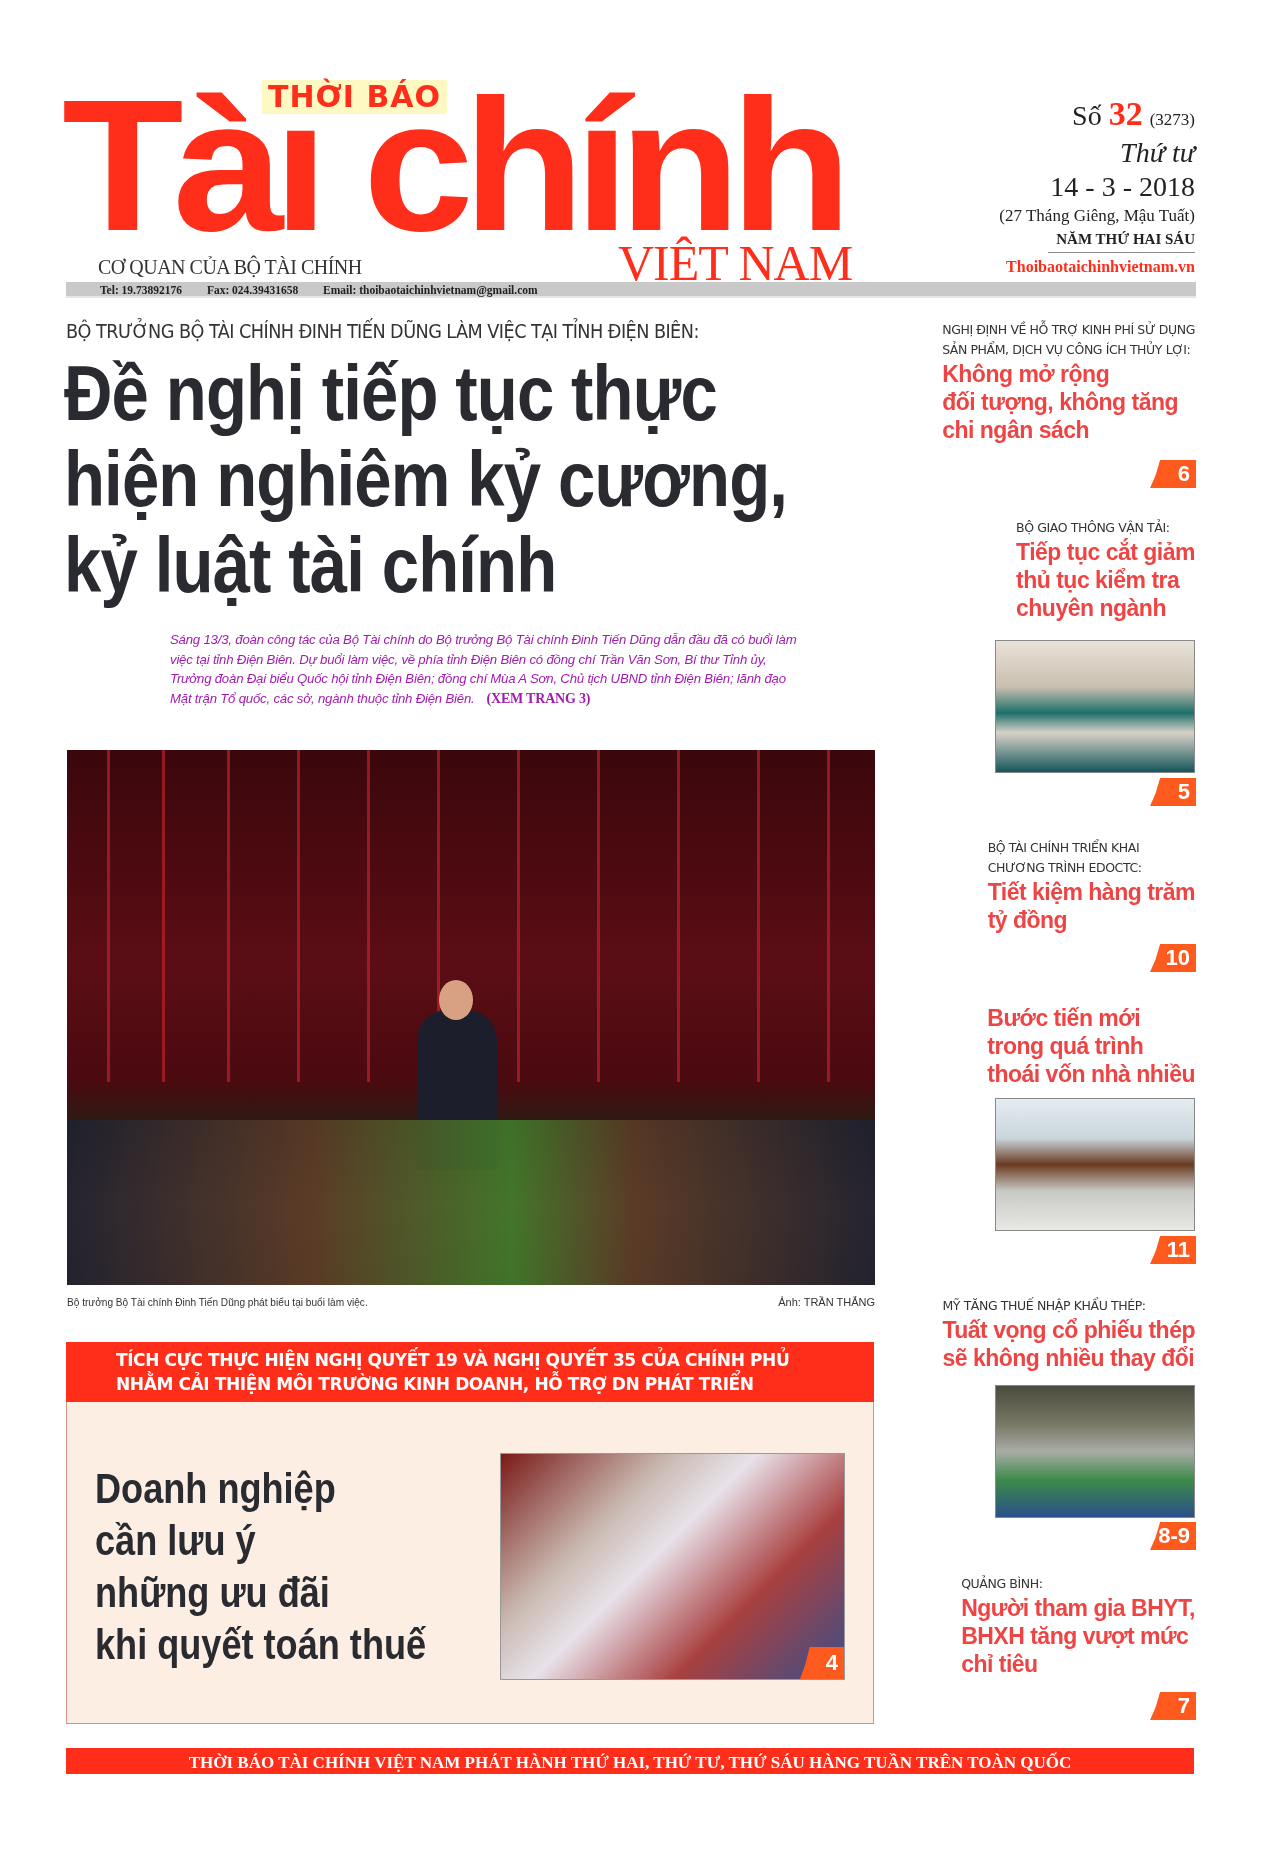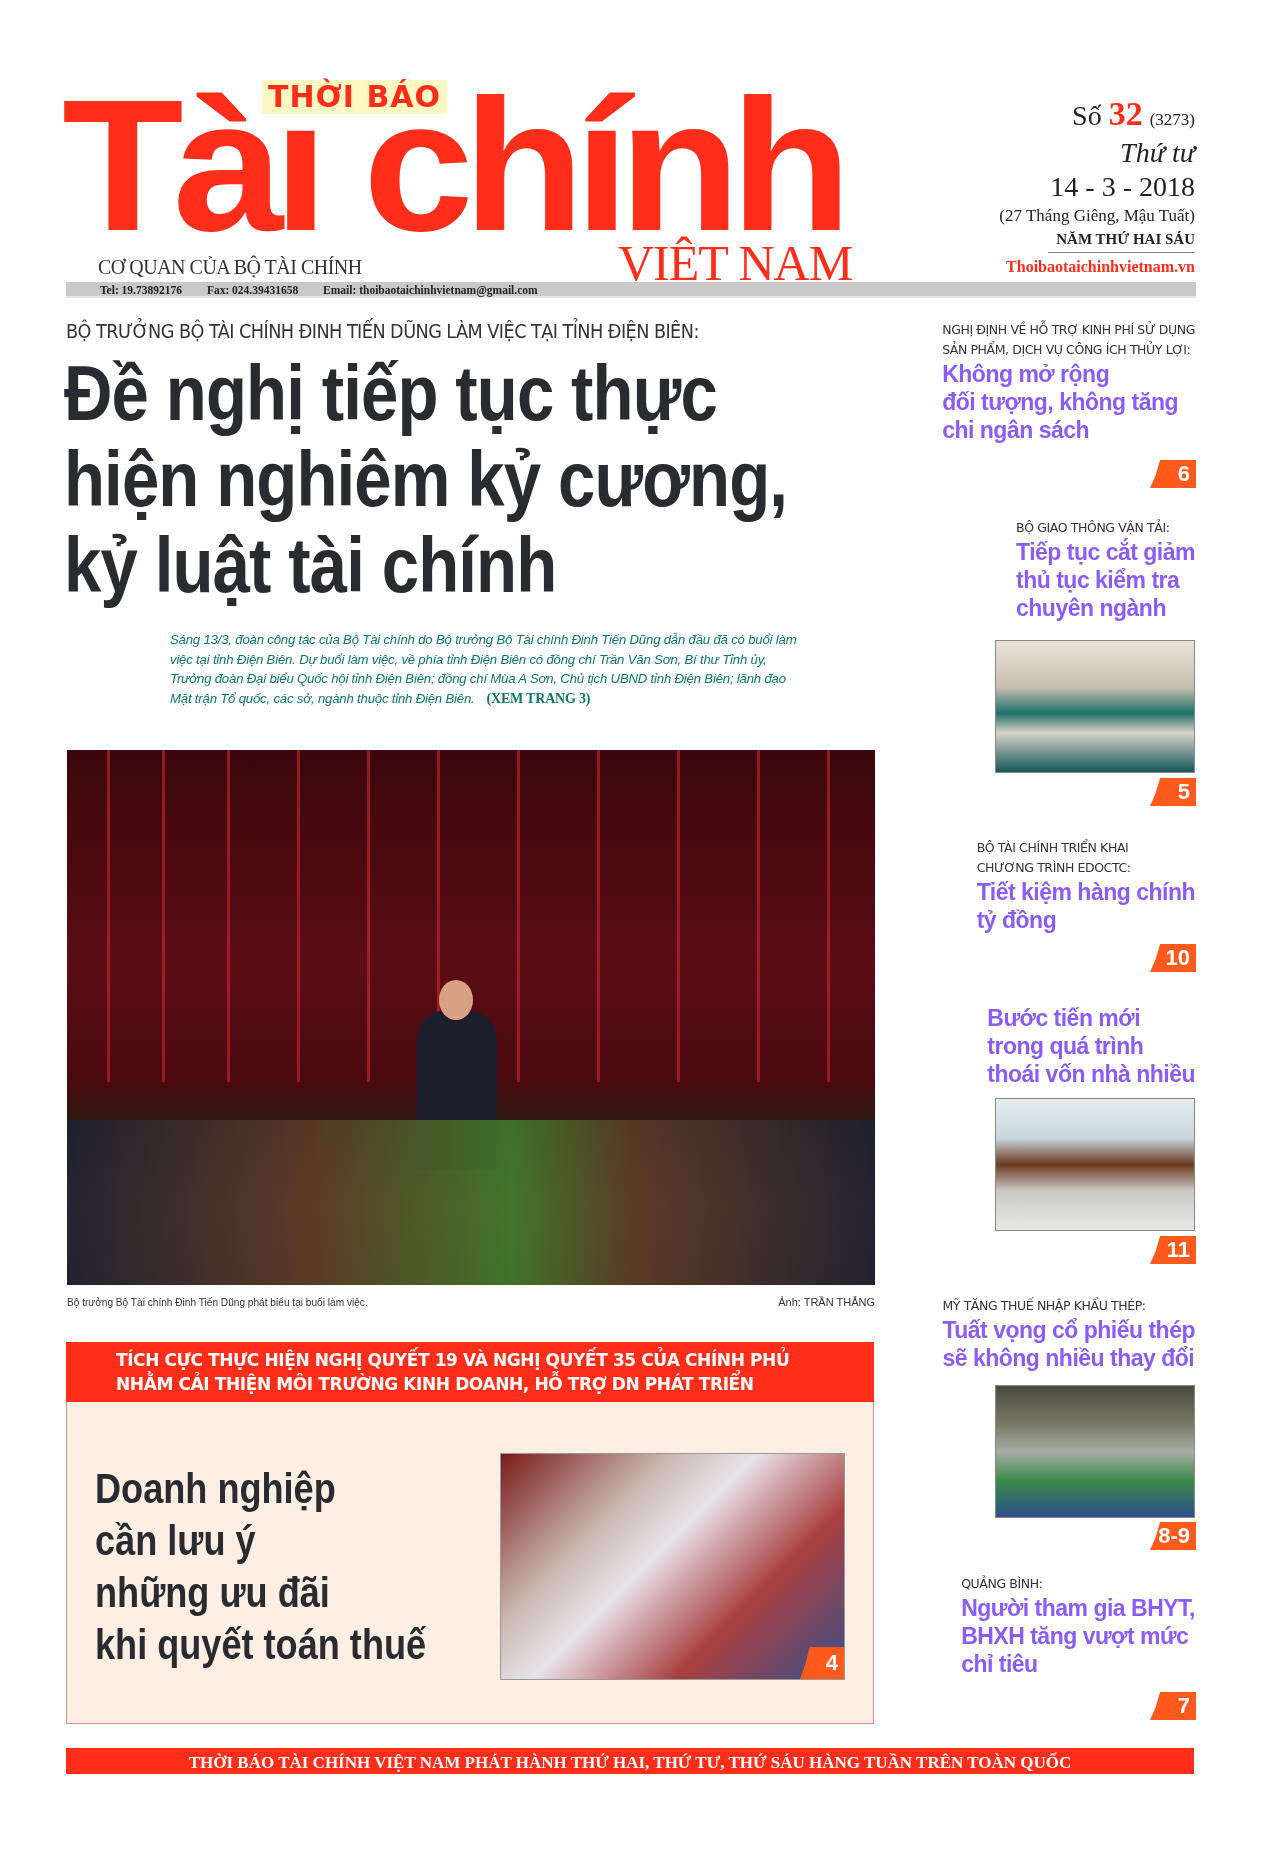--- a/index.html
+++ b/index.html
@@ -19,38 +19,38 @@
   #issue .num-line b{color:#ff2e1a;font-size:34px}
   #issue .num-line small{font-size:17px}
   #issue .day{font-style:italic;font-size:28px;line-height:34px}
   #issue .date{font-size:28px;line-height:34px}
   #issue .lunar{font-size:17px;line-height:24px}
   #issue .year{font-weight:bold;font-size:15px;line-height:22px;border-bottom:1px solid #888;padding-bottom:2px;display:inline-block;padding-left:8px}
   #issue .site{font-weight:bold;color:#ff2e1a;font-size:16px;line-height:28px}
   
   #kicker{left:66px;top:320px;font-family:"DejaVu Sans",sans-serif;font-size:19px;color:#333;letter-spacing:-0.6px;transform:scaleX(0.93);transform-origin:left;white-space:nowrap}
   #headline{left:64px;top:350px;width:900px;font-family:"Liberation Sans",sans-serif;font-weight:bold;font-size:78px;line-height:86px;color:#2a2b30;letter-spacing:-1px;transform:scaleX(0.86);transform-origin:left top}
-  #sapo{left:170px;top:630px;width:630px;font-family:"Liberation Sans",sans-serif;font-style:italic;font-size:13.2px;line-height:19.5px;color:#0f766e;letter-spacing:-0.2px}
+  #sapo{left:170px;top:630px;width:630px;font-family:"Liberation Sans",sans-serif;font-style:italic;font-size:13.2px;line-height:19.5px;color:#a21caf;letter-spacing:-0.2px}
   #sapo b{font-style:normal;font-family:"Liberation Serif",serif;font-weight:bold;font-size:14px;margin-left:12px}
   
   #photo{left:67px;top:750px;width:808px;height:535px;overflow:hidden;background:linear-gradient(180deg,#3a070c 0%,#5b0d14 40%,#4a0a10 62%,#2c1c14 70%,#6b4a32 85%,#4d3420 100%)}
   .curtain{position:absolute;top:0;height:62%;width:3px;background:rgba(220,40,50,.55)}
   #caption{left:67px;top:1296px;font-size:11px;color:#333;transform:scaleX(.92);transform-origin:left}
   #credit{right:405px;top:1296px;font-size:11px;color:#333}
   
   #feature{left:66px;top:1342px;width:808px;height:382px;background:#fdeee4;border:1px solid #d8928a}
   #feature-head{position:absolute;left:-1px;top:-1px;width:808px;height:60px;background:#ff2e1a;color:#fff;font-family:"DejaVu Sans",sans-serif;font-weight:bold;font-size:17px;line-height:24px;text-align:left;padding-top:6px;letter-spacing:-0.4px}
   #feature-title{position:absolute;left:28px;top:120px;font-family:"Liberation Sans",sans-serif;font-weight:bold;font-size:42px;line-height:52px;color:#2a2b30;transform:scaleX(.86);transform-origin:left top;white-space:nowrap}
   #feature-photo{position:absolute;left:433px;top:110px;width:345px;height:227px;background:linear-gradient(135deg,#7a1a18 0%,#c9b8b0 30%,#e8e3ea 45%,#a94040 70%,#3a4f8a 100%);border:1px solid #999}
   
   .badge{position:absolute;height:28px;background:#ff5a1e;color:#fff;font-family:"Liberation Sans",sans-serif;font-weight:bold;font-size:22px;line-height:28px;text-align:right;padding-right:6px;clip-path:polygon(22% 0,100% 0,100% 100%,0 100%,12% 55%)}
   
   .side{position:absolute;right:85px;text-align:left}
   .side .k{font-family:"DejaVu Sans",sans-serif;font-size:12.5px;line-height:20px;color:#333;letter-spacing:-0.4px}
-  .side .t{font-family:"Liberation Sans",sans-serif;font-weight:bold;font-size:23px;line-height:28px;color:#8b5cf6;letter-spacing:-0.5px}
+  .side .t{font-family:"Liberation Sans",sans-serif;font-weight:bold;font-size:23px;line-height:28px;color:#ef4444;letter-spacing:-0.5px}
   .sphoto{position:absolute;border:1px solid #888}
   #footer-bar{left:66px;top:1748px;width:1128px;height:26px;background:#ff2e1a;color:#fff;font-family:"Liberation Serif",serif;font-weight:bold;font-size:17px;line-height:30px;text-align:center;letter-spacing:0}
 </style>
 </head>
 <body>
 
 <div class="abs" id="logo-tai">Tài chính</div>
 <div class="abs" id="logo-thoibao">THỜI BÁO</div>
 <div class="abs" id="logo-vietnam">VIỆT NAM</div>
 <div class="abs" id="org">CƠ QUAN CỦA BỘ TÀI CHÍNH</div>
@@ -125,21 +125,21 @@
   <div class="t">Tiếp tục cắt giảm</div>
   <div class="t">thủ tục kiểm tra</div>
   <div class="t">chuyên ngành</div>
 </div>
 <div class="sphoto" style="left:995px;top:640px;width:200px;height:133px;background:linear-gradient(180deg,#e9e2d8 0%,#c9bfb0 35%,#1e6f6a 55%,#d8d2c8 70%,#14565a 100%)"></div>
 <div class="badge" style="left:1150px;top:778px;width:46px">5</div>
 
 <div class="side" style="top:838px">
   <div class="k">BỘ TÀI CHÍNH TRIỂN KHAI</div>
   <div class="k">CHƯƠNG TRÌNH EDOCTC:</div>
-  <div class="t">Tiết kiệm hàng chính</div>
+  <div class="t">Tiết kiệm hàng trăm</div>
   <div class="t">tỷ đồng</div>
 </div>
 <div class="badge" style="left:1150px;top:944px;width:46px">10</div>
 
 <div class="side" style="top:1004px">
   <div class="t">Bước tiến mới</div>
   <div class="t">trong quá trình</div>
   <div class="t">thoái vốn nhà nhiều</div>
 </div>
 <div class="sphoto" style="left:995px;top:1098px;width:200px;height:133px;background:linear-gradient(180deg,#e4ecf0 0%,#c9d6dc 30%,#6a3a20 50%,#c8c8c4 70%,#e8e8e4 100%)"></div>

